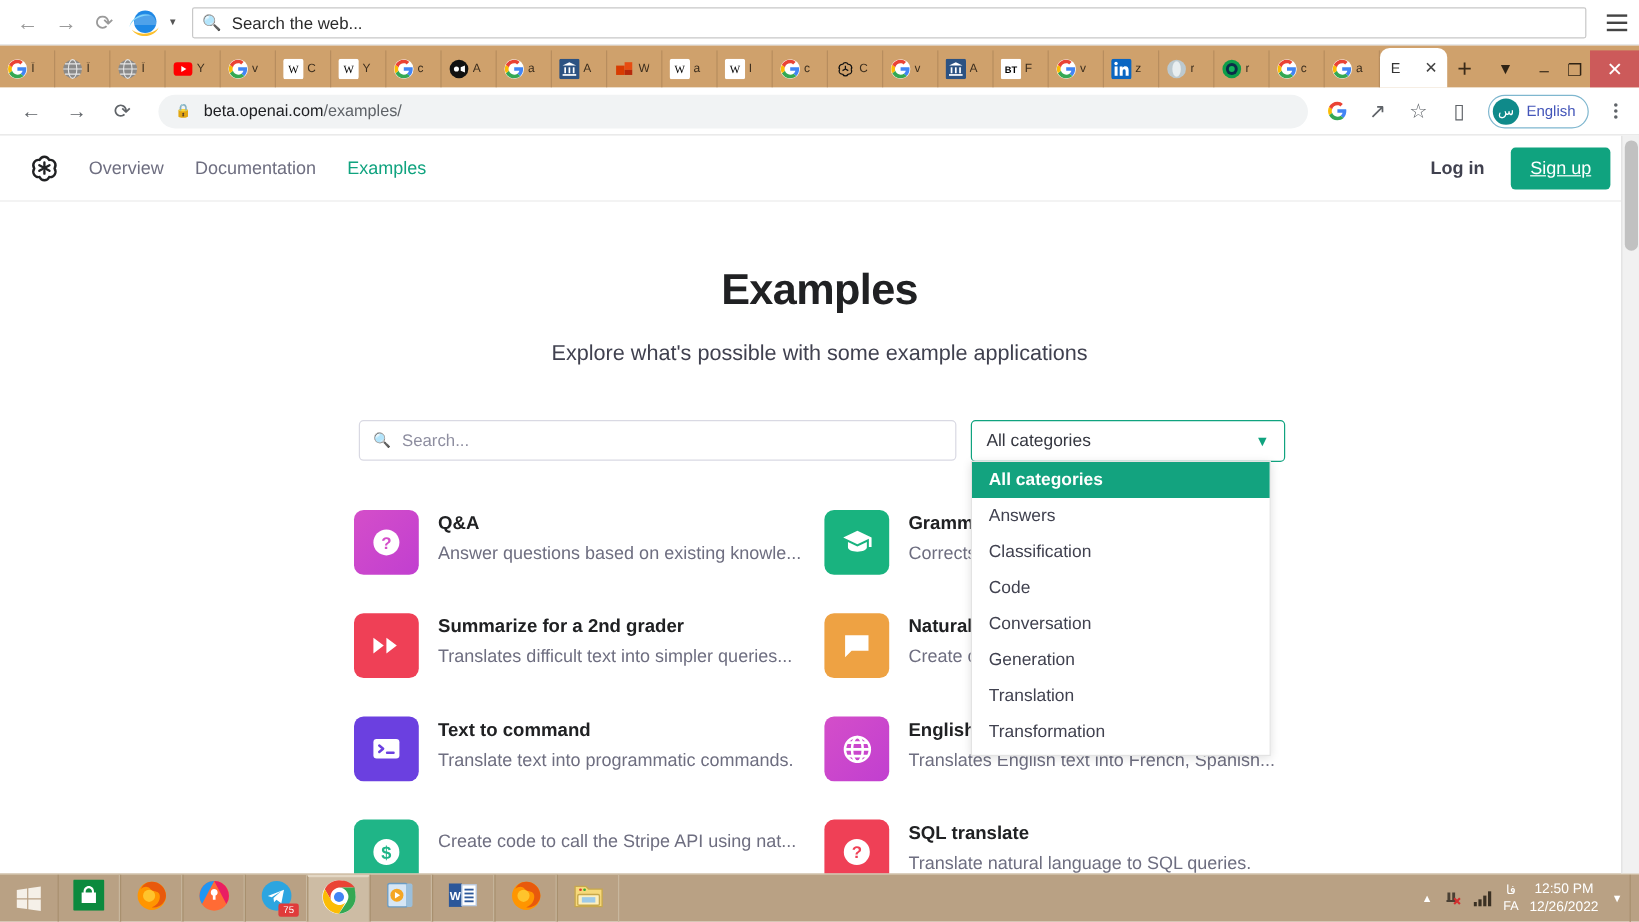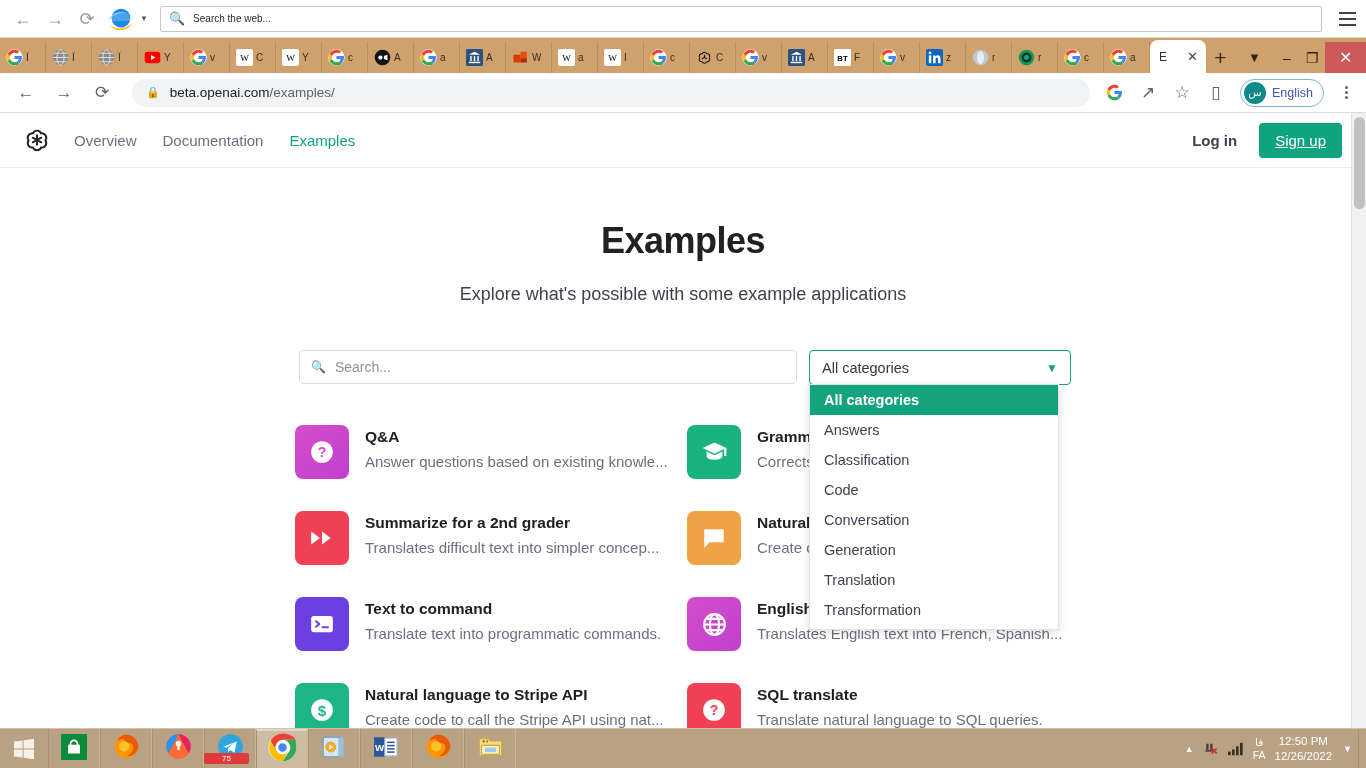--- a/index.html
+++ b/index.html
@@ -25,21 +25,21 @@
   .ie-logo { width: 30px; height: 30px; position: relative; margin-left: 2px; }
   .ie-logo svg { display: block; }
   .ie-caret { color: #555; font-size: 8px; margin-left: 2px; }
   #ie-search {
     flex: 1; height: 26px; margin: 0 10px 0 12px;
     border: 1px solid #c8c8c8; border-radius: 2px;
     display: flex; align-items: center; padding: 0 8px; gap: 8px;
     background: #fff;
   }
   #ie-search .mag { color: #3a3a3a; font-size: 13px; }
-  #ie-search .ph { color: #2b2b2b; font-size: 10px; }
+  #ie-search .ph { color: #2b2b2b; font-size: 14px; }
   #ie-hamburger {
     width: 34px; height: 38px; display: flex; flex-direction: column;
     align-items: center; justify-content: center; gap: 4px; padding-right: 4px;
   }
   #ie-hamburger i { display: block; width: 17px; height: 2px; background: #444; }
 
   
   #tabstrip {
     position: absolute; top: 38px; left: 0; width: 1366px; height: 35px;
     background: #cfa16c;
@@ -184,21 +184,21 @@
     border-top: 1px solid #d3c2ab;
   }
   #startbtn { width: 48px; display: flex; align-items: center; justify-content: center; }
   .tbitem {
     width: 52px; display: flex; align-items: center; justify-content: center;
     position: relative; border-left: 1px solid #a8906f; border-right: 1px solid #c8b79e;
   }
   .tbitem.active { background: #cdbca4; border-top: 2px solid #e3d7c4; }
   .tbitem .badge {
     position: absolute; bottom: 4px; right: 6px; background: #e03b3b; color: #fff;
-    font-size: 8px; padding: 0 18px; border-radius: 2px; line-height: 11px;
+    font-size: 8px; padding: 0 4px; border-radius: 2px; line-height: 11px;
   }
   #tb-spacer { flex: 1; }
   #tray { display: flex; align-items: center; gap: 9px; padding-right: 6px; }
   .tray-ic { color: #3a3023; font-size: 12px; display: flex; align-items: center; }
   #lang { text-align: center; color: #ffffff; font-size: 10.5px; line-height: 13px; }
   #clock { text-align: center; color: #ffffff; font-size: 11.5px; line-height: 15px; padding-right: 2px; }
   #trayarrow { color: #fff; font-size: 9px; }
   #showdesk { width: 8px; height: 40px; border-left: 1px solid #a8906f; }
 </style>
 </head>
@@ -569,21 +569,21 @@
           </div>
         </div>
         <div class="card">
           <div class="ic" style="background:linear-gradient(135deg,#ef4056,#ef4056);color:#ef4056">
             <svg width="26" height="26" viewBox="0 0 24 24" fill="#fff">
               <path d="M2 6l8 6-8 6zM12 6l8 6-8 6z"></path>
             </svg>
           </div>
           <div class="txt">
             <div class="t">Summarize for a 2nd grader</div>
-            <div class="d">Translates difficult text into simpler concep...</div>
+            <div class="d">Translates difficult text into simpler queries...</div>
           </div>
         </div>
         <div class="card">
           <div class="ic" style="background:linear-gradient(135deg,#eea243,#eea243);color:#eea243">
             <svg width="26" height="26" viewBox="0 0 24 24" fill="#fff">
               <path d="M3 4h18v12H8l-5 5z"></path>
             </svg>
           </div>
           <div class="txt">
             <div class="t">Natural language to OpenAI API</div>
@@ -616,21 +616,20 @@
           </div>
         </div>
         <div class="card">
           <div class="ic" style="background:linear-gradient(135deg,#1fb587,#1fb587);color:#1fb587">
             <svg width="26" height="26" viewBox="0 0 24 24">
               <circle cx="12" cy="12" r="10" fill="#fff"></circle>
               <text x="12" y="17.5" font-size="14" font-weight="bold" text-anchor="middle" fill="currentColor" font-family="sans-serif">$</text>
             </svg>
           </div>
           <div class="txt">
-            <div class="t">Natural language to Stripe API</div>
             <div class="d">Create code to call the Stripe API using nat...</div>
           </div>
         </div>
         <div class="card">
           <div class="ic" style="background:linear-gradient(135deg,#ef4056,#ef4056);color:#ef4056">
             <svg width="26" height="26" viewBox="0 0 24 24">
               <circle cx="12" cy="12" r="10" fill="#fff"></circle>
               <text x="12" y="17" font-size="13" font-weight="bold" text-anchor="middle" fill="currentColor" font-family="sans-serif">?</text>
             </svg>
           </div>

